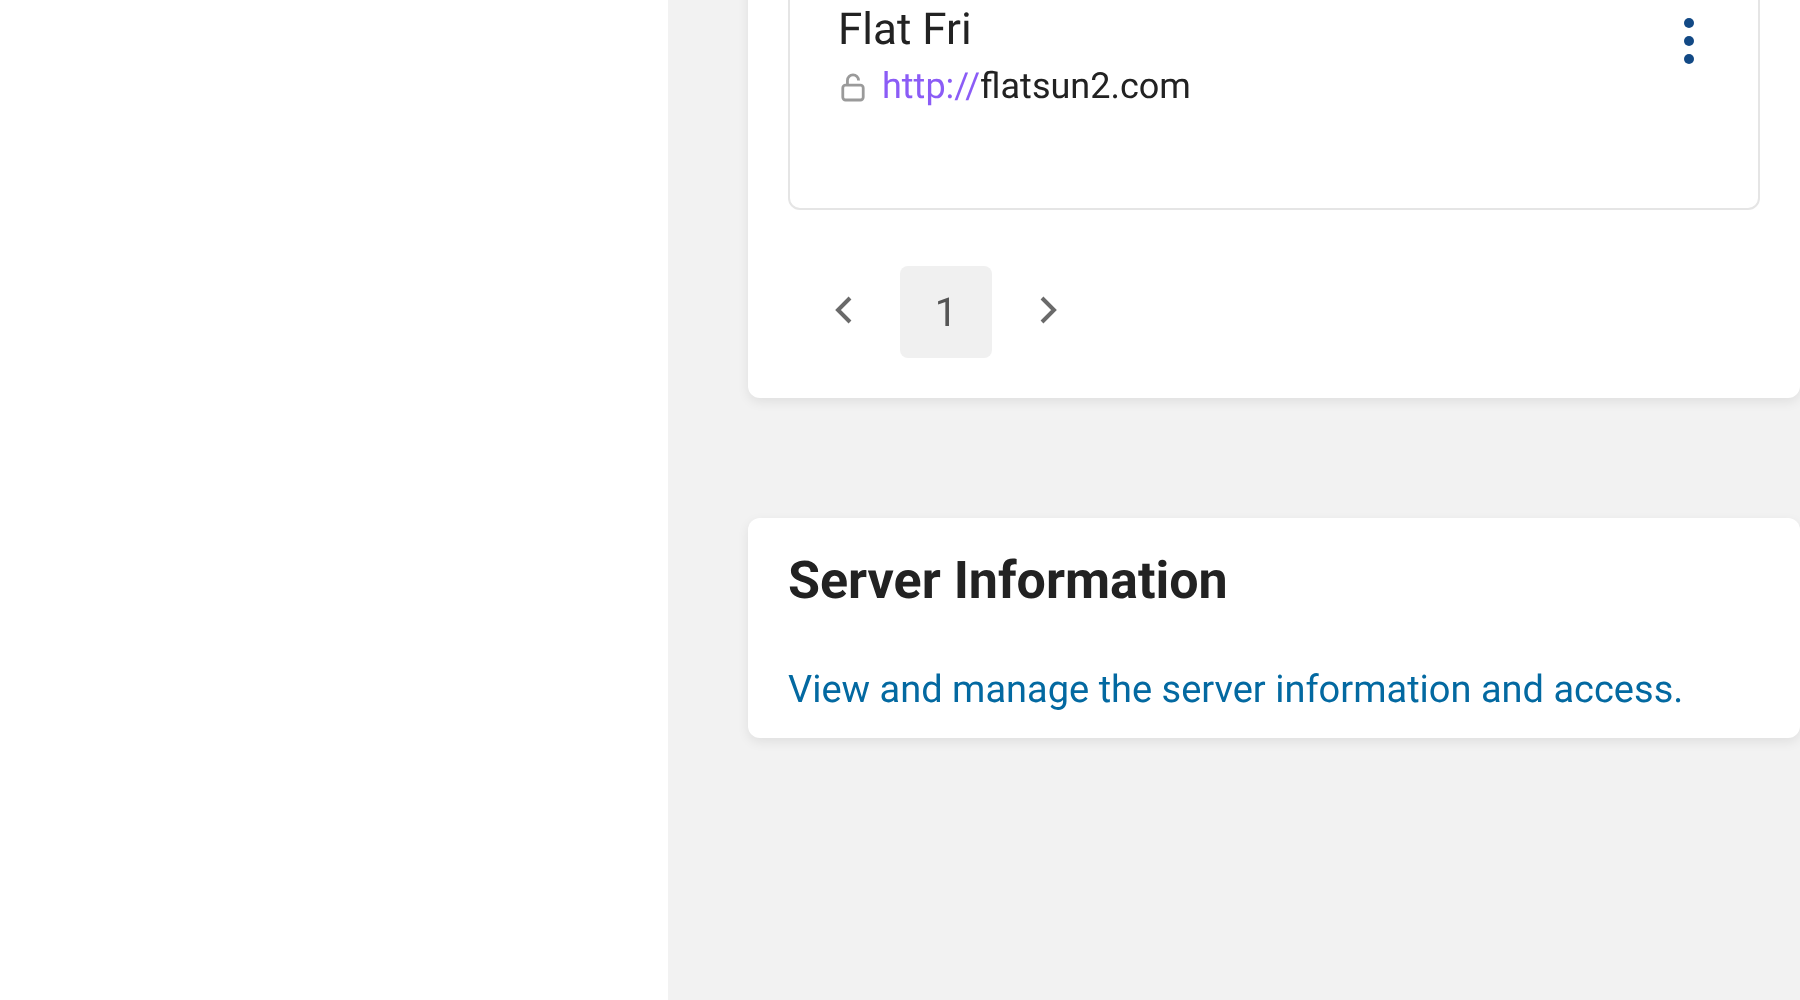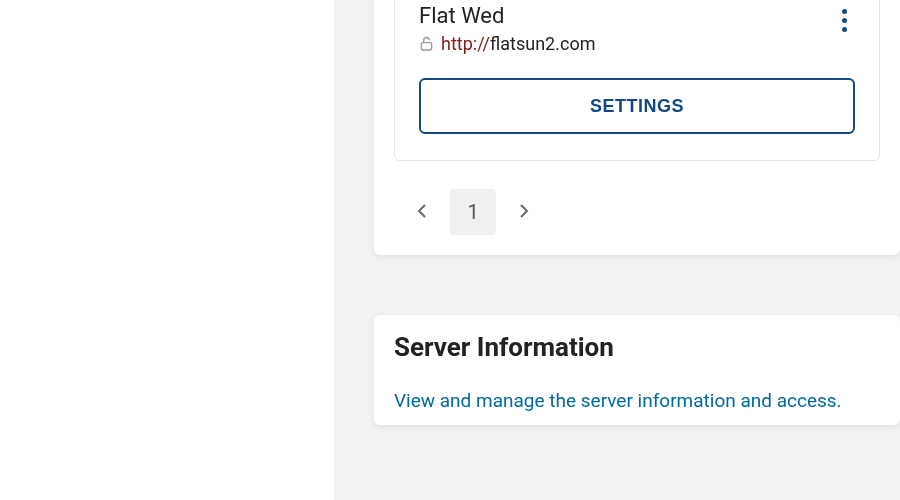--- a/index.html
+++ b/index.html
@@ -75,21 +75,21 @@
       height: 15px;
       fill: none;
       stroke: #9a9a9a;
       stroke-width: 1.5;
     }
     .site-url {
       font-size: 18px;
       color: #222;
     }
     .site-url-scheme {
-      color: #7f1d1d;
+      color: #8b5cf6;
     }
     .kebab-button {
       background: none;
       border: none;
       cursor: pointer;
       padding: 4px 8px;
       display: flex;
       flex-direction: column;
       gap: 4px;
       margin-top: 2px;
@@ -209,44 +209,41 @@
 
 <div class="layout">
   <div class="left-gutter"></div>
 
   <div class="main-column">
 
     <div class="sites-panel">
       <div class="site-card">
         <div class="site-card-top">
           <div>
-            <div class="site-title">Flat Wed</div>
+            <div class="site-title">Flat Fri</div>
             <div class="site-url-row">
               <span class="lock-icon">
                 <svg viewBox="0 0 14 16">
                   <rect x="1.5" y="7" width="11" height="8" rx="1.5"></rect>
                   <path d="M4 7V4.5a3 3 0 0 1 6 0"></path>
                 </svg>
               </span>
               <span class="site-url">
                 <span class="site-url-scheme">http://</span><span>flatsun2.com</span>
               </span>
             </div>
           </div>
           <button class="kebab-button">
             <span class="kebab-dot"></span>
             <span class="kebab-dot"></span>
             <span class="kebab-dot"></span>
           </button>
         </div>
 
         <div class="button-row">
-          <button class="outline-button">
-            <span>SETTINGS</span>
-          </button>
         </div>
       </div>
 
       <div class="pagination-row">
         <button class="page-nav-btn">
           <span>
             <svg viewBox="0 0 10 16">
                 <path d="M8 2L2 8l6 6"></path>
               </svg>
           </span>

